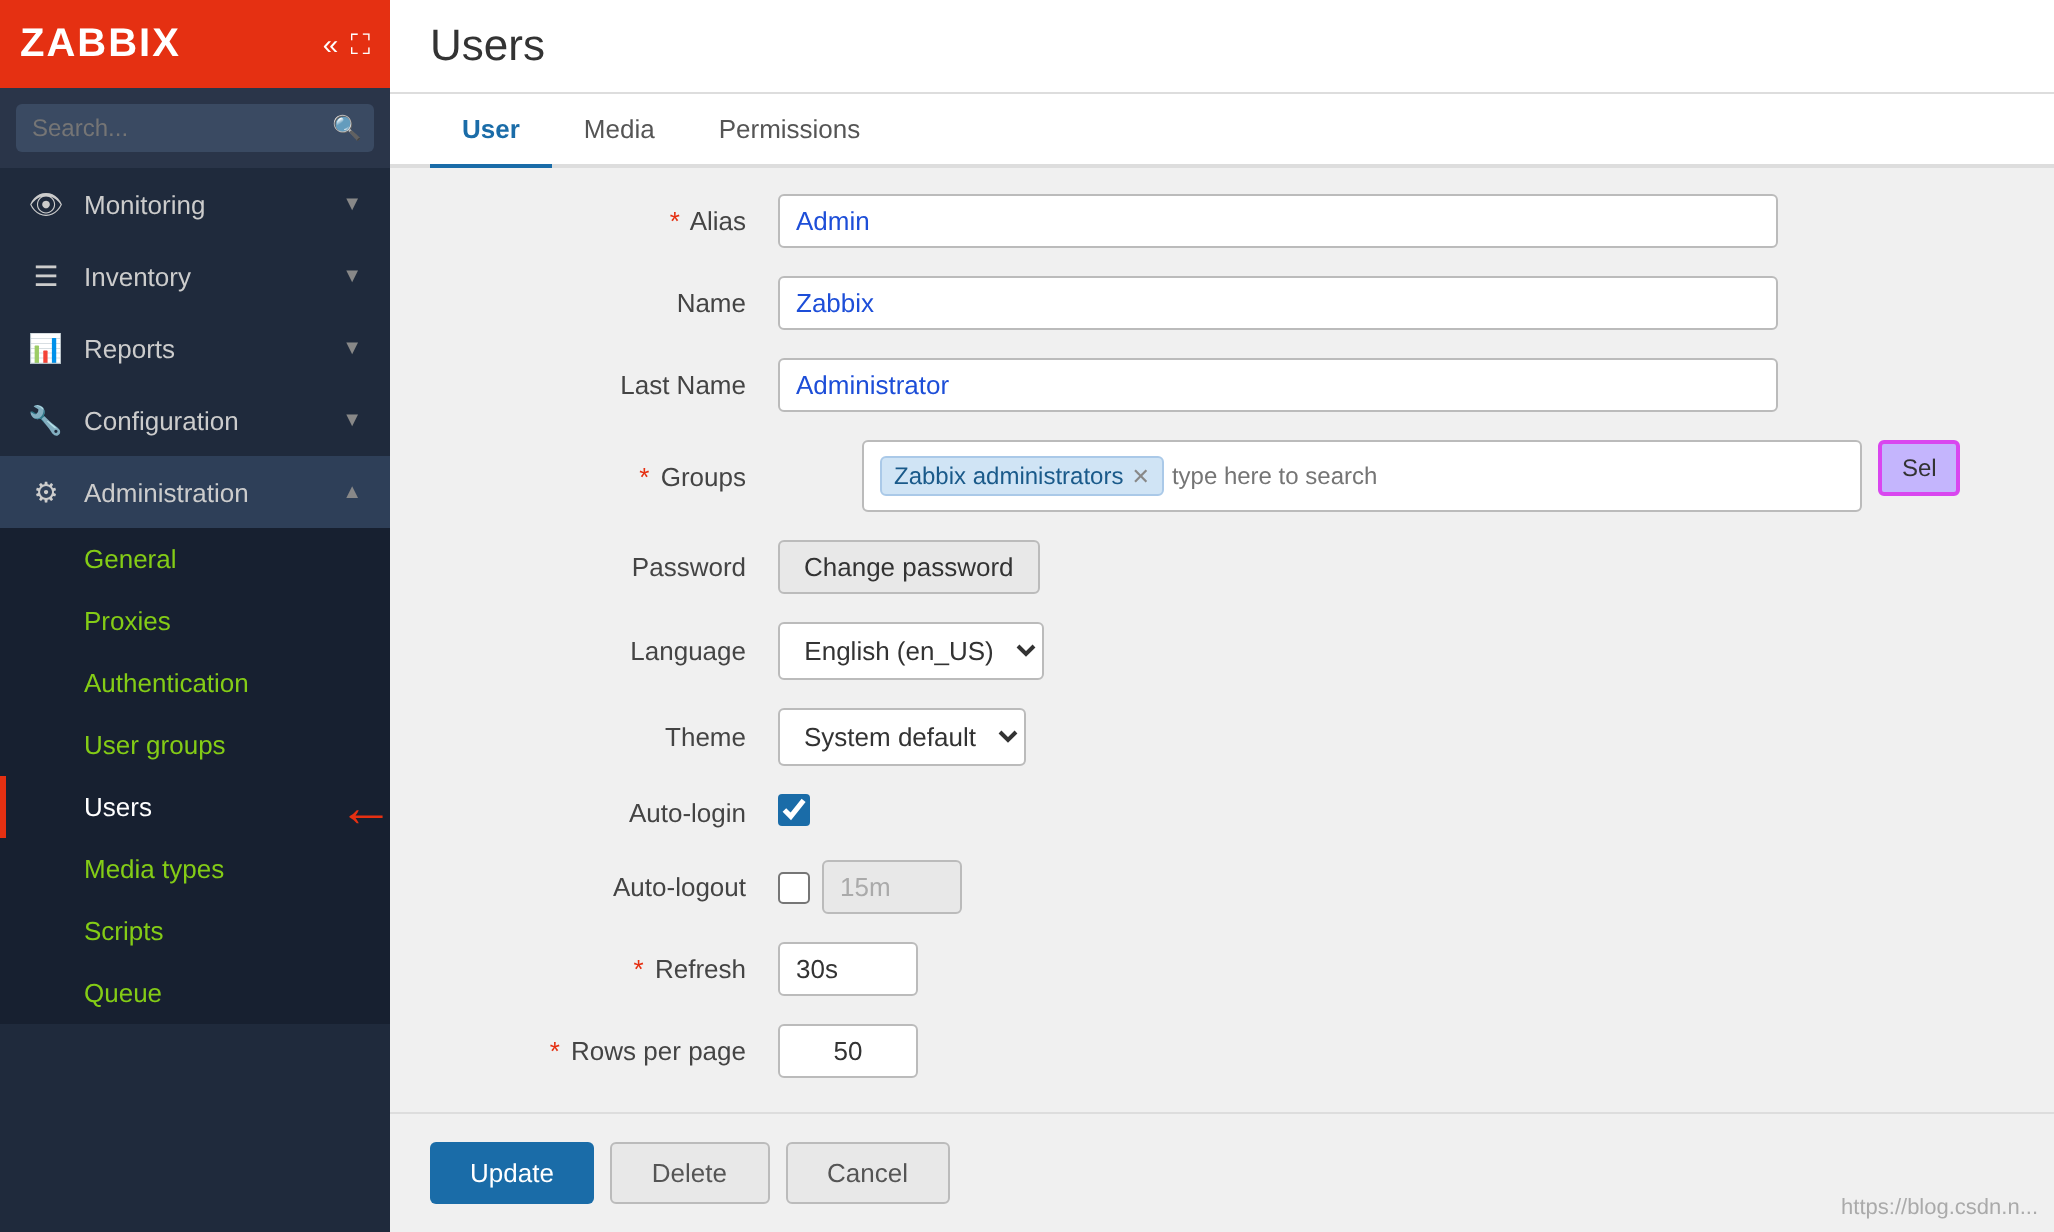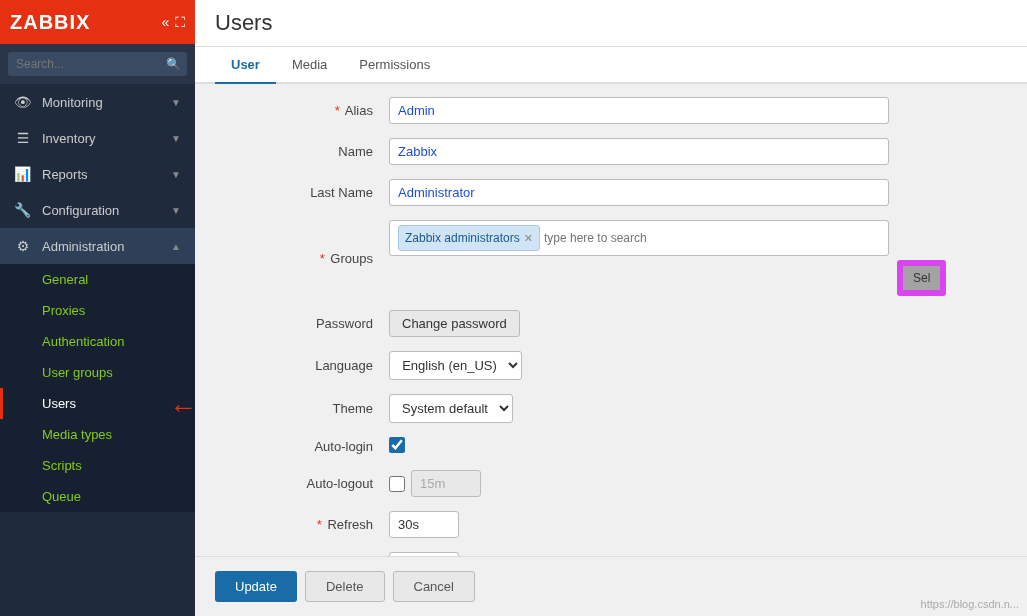--- a/index.html
+++ b/index.html
@@ -168,21 +168,23 @@
 
     .groups-field {
       width: 500px;
       min-height: 36px;
       border: 1px solid #bbb;
       border-radius: 3px;
       background: #fff;
       padding: 4px 8px;
       display: flex;
       flex-wrap: wrap;
+      align-items: center;
       gap: 4px;
+      margin-left: 42px;
     }
     .tag-badge {
       background: #d0e4f5;
       border: 1px solid #aac9e8;
       border-radius: 3px;
       padding: 2px 6px;
       font-size: 12px;
       color: #1a5a8a;
       display: flex;
       align-items: center;
@@ -192,28 +194,27 @@
     .groups-search-input {
       border: none;
       outline: none;
       font-size: 12px;
       color: #aaa;
       flex: 1;
       min-width: 100px;
     }
     .sel-button {
       padding: 5px 10px;
-      border: 6px solid #d946ef;
-      background: #a3a3a3;
+      border: 2px solid #d946ef;
+      background: #c4b5fd;
       border-radius: 3px;
       cursor: pointer;
       font-size: 12px;
       color: #333;
       margin-left: 4px;
-      margin-top: 40px;
     }
 
     .change-password-btn {
       padding: 5px 12px;
       background: #e8e8e8;
       border: 1px solid #bbb;
       border-radius: 3px;
       cursor: pointer;
       font-size: 13px;
       color: #333;

